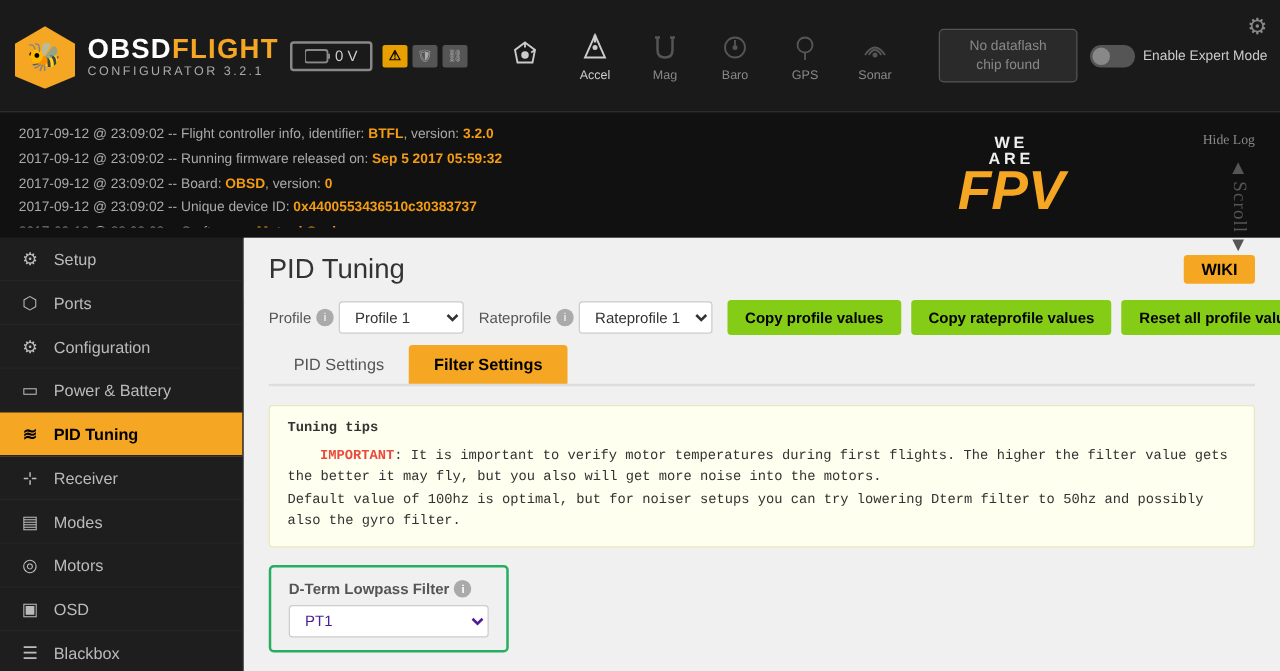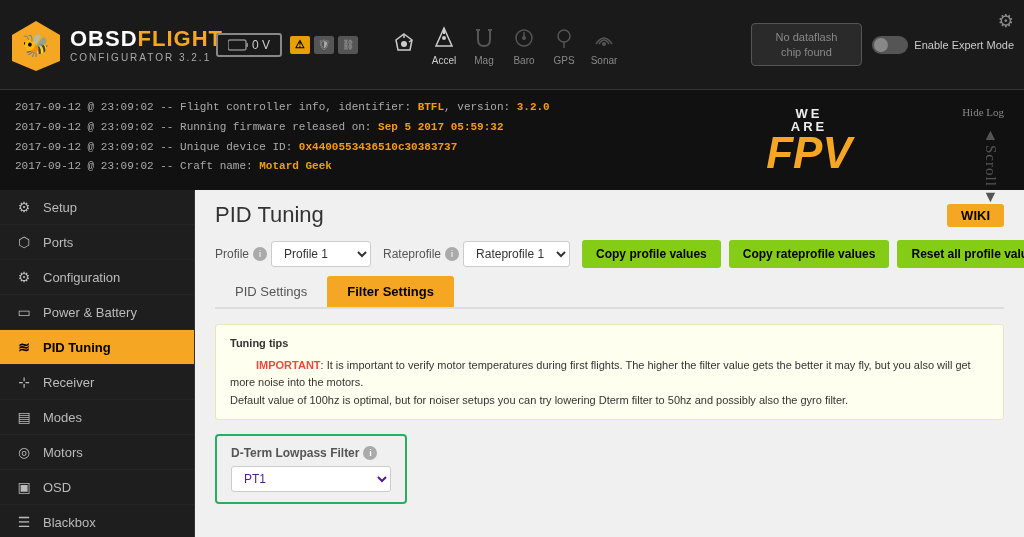--- a/index.html
+++ b/index.html
@@ -4,21 +4,21 @@
   <style>
     * { box-sizing: border-box; margin: 0; padding: 0; }
     body { width: 1024px; height: 537px; overflow: hidden; font-family: 'Segoe UI', Arial, sans-serif; font-size: 12px; background: #1a1a1a; color: #ccc; }
 
     
     .header { display: flex; align-items: center; background: #1a1a1a; height: 90px; padding: 0 10px; border-bottom: 1px solid #333; }
     .logo-area { display: flex; align-items: center; width: 200px; }
     .logo-text { display: flex; flex-direction: column; }
 
     
-    .sensors { display: flex; align-items: center; margin-left: 30px; gap: 8px; }
+    .sensors { display: flex; align-items: center; margin-left: 30px; gap: 24px; }
     .sensor-item { display: flex; flex-direction: column; align-items: center; gap: 2px; cursor: pointer; }
     .sensor-icon { width: 32px; height: 30px; display: flex; align-items: center; justify-content: center; }
     .sensor-icon svg { width: 28px; height: 28px; fill: #555; }
     .sensor-icon.active svg { fill: #fff; }
     .sensor-label { font-size: 10px; color: #888; }
     .sensor-label.active { color: #ccc; }
 
     
     .dataflash-area { margin-left: auto; display: flex; align-items: center; gap: 10px; }
     .dataflash-btn { background: #2a2a2a; border: 1px solid #555; border-radius: 4px; padding: 6px 24px; color: #888; font-size: 11px; text-align: center; line-height: 1.3; }
@@ -29,21 +29,21 @@
     
     .disconnect-btn { display: flex; flex-direction: column; align-items: center; gap: 4px; cursor: pointer; }
     .disconnect-circle { width: 52px; height: 52px; background: #c0392b; border-radius: 50%; display: flex; align-items: center; justify-content: center; border: 2px solid #e74c3c; }
     .disconnect-label { font-size: 13px; font-weight: bold; color: #fff; }
 
     
     .gear-btn { position: absolute; top: 10px; right: 10px; color: #888; font-size: 18px; cursor: pointer; }
 
     
     .log-area { background: #111; padding: 8px 15px; font-size: 11px; line-height: 1.8; color: #aaa; display: flex; gap: 0; position: relative; height: 100px; }
-    .log-text { flex: 1; overflow: hidden; font-family: Liberation Mono, monospace; }
+    .log-text { flex: 1; overflow: hidden; }
     .log-text span { color: #f39c12; font-weight: bold; }
     .log-image { width: 200px; display: flex; align-items: center; justify-content: center; background: #111; }
     .hide-log-btn { font-size: 11px; color: #888; cursor: pointer; }
     .scroll-arrow { color: #555; font-size: 14px; cursor: pointer; display: block; text-align: center; line-height: 1; }
 
     
     .main-layout { display: flex; height: calc(537px - 90px - 100px); }
 
     
     .sidebar { width: 195px; background: #1e1e1e; border-right: 1px solid #333; display: flex; flex-direction: column; overflow: hidden; }
@@ -65,21 +65,21 @@
     .action-btns { display: flex; gap: 8px; margin-left: auto; }
     .action-btn { background: #84cc16; border: none; padding: 7px 14px; font-size: 12px; font-weight: bold; color: #000; border-radius: 3px; cursor: pointer; white-space: nowrap; }
 
     
     .tabs { display: flex; margin: 0 20px; border-bottom: 2px solid #ddd; }
     .tab { padding: 8px 20px; font-size: 13px; cursor: pointer; color: #555; border-radius: 3px 3px 0 0; }
     .tab.active { background: #f5a623; color: #000; font-weight: bold; }
 
     
     .tab-content { padding: 15px 20px; flex: 1; overflow: hidden; }
-    .tuning-tips { background: #fffff0; border: 1px solid #e8e8c0; border-radius: 3px; padding: 10px 14px; margin-bottom: 14px; font-size: 11px; line-height: 1.6; color: #333; }
+    .tuning-tips { background: #fffff0; border: 1px solid #e8e8c0; border-radius: 3px; padding: 10px 14px; margin-bottom: 14px; font-size: 11px; line-height: 1.6; color: #333; font-family: Liberation Mono, monospace; }
     .tuning-tips .tips-title { font-weight: bold; color: #333; margin-bottom: 4px; }
     .tuning-tips .important { color: #e74c3c; font-weight: bold; margin-left: 26px; }
 
     
     .filter-box { border: 2px solid #27ae60; border-radius: 4px; padding: 10px 14px; display: inline-flex; flex-direction: column; gap: 6px; background: #f0f0f0; min-width: 180px; }
     .filter-label { display: flex; align-items: center; gap: 4px; font-size: 12px; color: #555; font-weight: bold; }
     .filter-select { padding: 4px 8px; border: 1px solid #ccc; border-radius: 3px; background: #fff; font-size: 12px; color: #4c1d95; min-width: 160px; cursor: pointer; }
 
     
     .top-controls { display: flex; align-items: center; padding: 0 20px 8px; gap: 12px; }
@@ -103,21 +103,21 @@
         </svg>
       </div>
       <div class="logo-text">
         <div style="font-size:22px;font-weight:900;color:#fff;letter-spacing:1px;">
           <span style="color:#fff;">OBSD</span><span style="color:#f5a623;">FLIGHT</span>
         </div>
         <div style="font-size:10px;color:#aaa;letter-spacing:2px;">CONFIGURATOR 3.2.1</div>
       </div>
     </div>
 
-    <div style="display:flex;align-items:center;gap:8px;margin-left:6px;">
+    <div style="display:flex;align-items:center;gap:8px;margin-left:22px;">
       <div style="border:2px solid #888;border-radius:3px;padding:3px 10px;font-size:12px;color:#ccc;display:flex;align-items:center;gap:4px;position:relative;">
         <svg width="20" height="12">
             <rect x="0" y="1" width="18" height="10" rx="2" fill="none" stroke="#888" stroke-width="1.5"></rect>
             <rect x="18" y="4" width="3" height="4" rx="1" fill="#888"></rect>
           </svg>
         <span>0 V</span>
       </div>
       <div style="display:flex;gap:4px;">
         <div style="width:20px;height:18px;background:#e8a000;border-radius:2px;display:flex;align-items:center;justify-content:center;font-size:11px;color:#000;font-weight:bold;">⚠</div>
         <div style="width:20px;height:18px;background:#555;border-radius:2px;display:flex;align-items:center;justify-content:center;font-size:10px;color:#aaa;">🛡</div>
@@ -197,20 +197,21 @@
         </div>
         <span>Enable Expert Mode</span>
       </div>
     </div>
   </div>
 
   <div class="log-area">
     <div class="log-text">
       <div>2017-09-12 @ 23:09:02 -- Flight controller info, identifier: <span>BTFL</span>, version: <span>3.2.0</span></div>
       <div>2017-09-12 @ 23:09:02 -- Running firmware released on: <span>Sep 5 2017 05:59:32</span></div>
+      <div>2017-09-12 @ 23:09:02 -- Board: <span>OBSD</span>, version: <span>0</span></div>
       <div>2017-09-12 @ 23:09:02 -- Unique device ID: <span>0x4400553436510c30383737</span></div>
       <div>2017-09-12 @ 23:09:02 -- Craft name: <span>Motard Geek</span></div>
     </div>
 
     <div class="log-image" style="width:220px;">
       <div style="text-align:center;color:#fff;font-family:Arial,sans-serif;font-weight:900;line-height:1;">
         <div style="font-size:13px;letter-spacing:3px;color:#eee;">WE</div>
         <div style="font-size:13px;letter-spacing:3px;color:#eee;">ARE</div>
         <div style="font-size:44px;color:#f5a623;line-height:0.9;font-style:italic;">FPV</div>
       </div>

